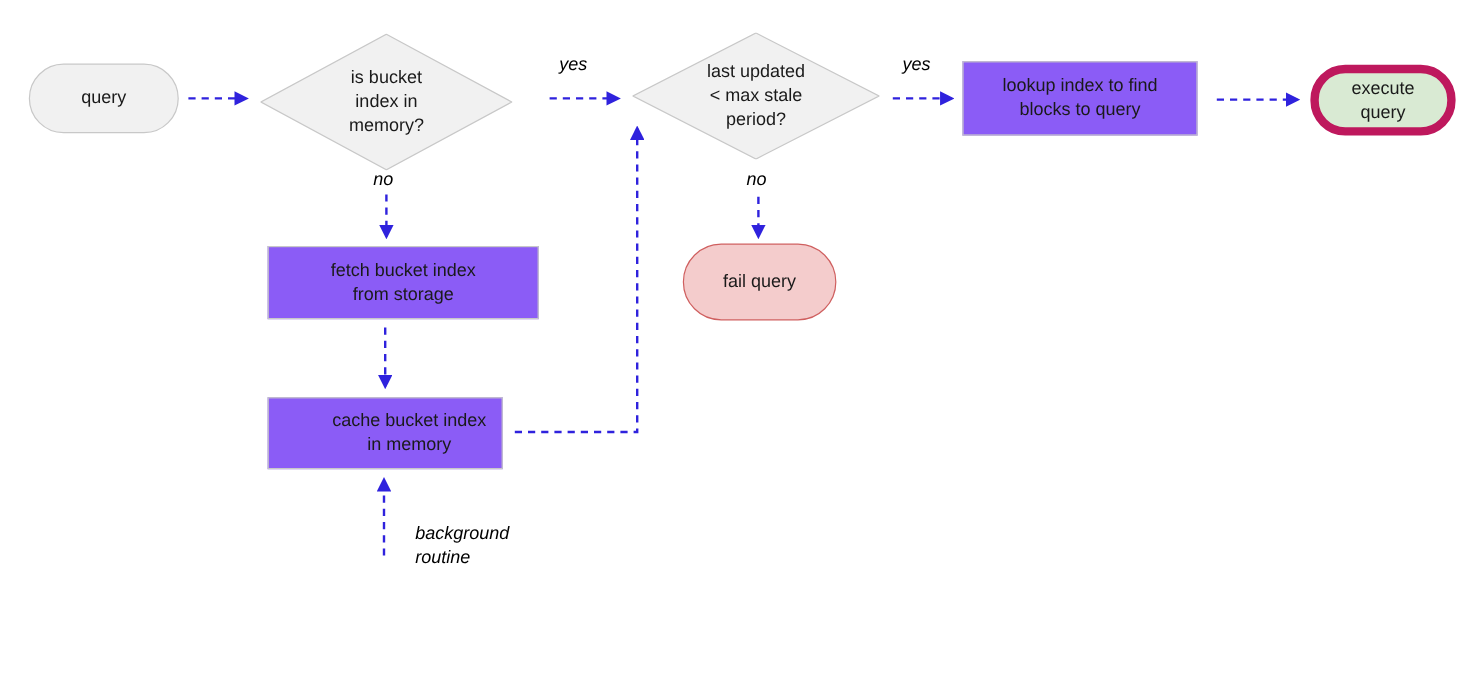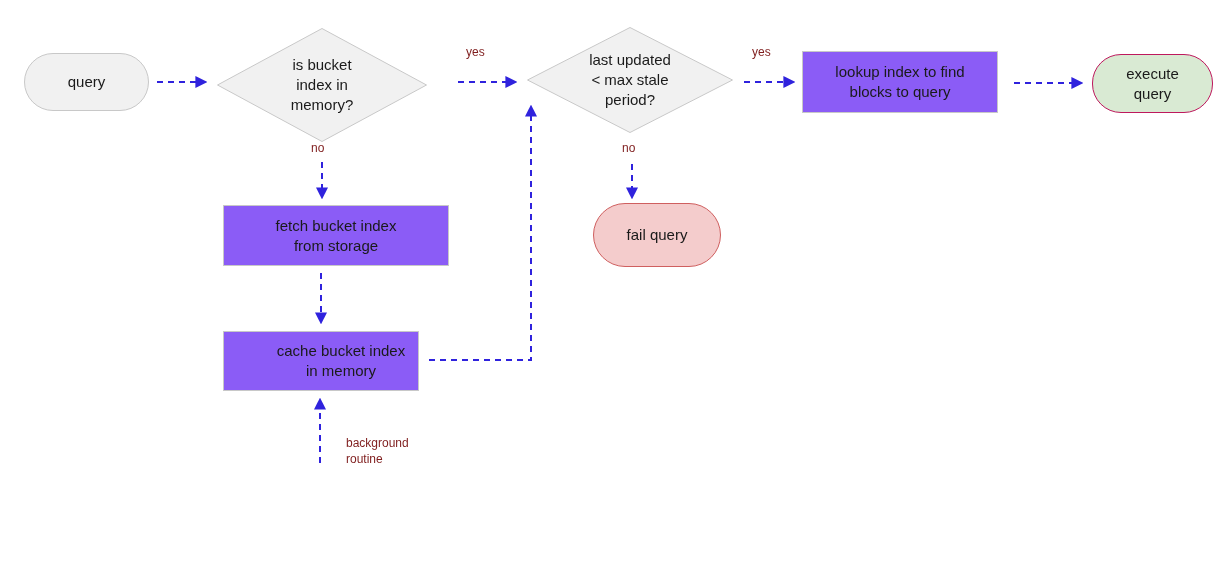--- a/index.html
+++ b/index.html
@@ -37,21 +37,21 @@
   .rect {
     background: #8b5cf6;
     border: 1px solid #c8c8c8;
   }
   .capsule-gray {
     background: #f1f1f1;
     border: 1px solid #c8c8c8;
   }
   .capsule-green {
     background: #d9ead3;
-    border: 1px solid #be185d;
+    border: 7px solid #be185d;
   }
   .capsule-red {
     background: #f4cccc;
     border: 1px solid #cf5f5f;
   }
   .diamond {
     background: transparent;
   }
   .diamond svg {
     position: absolute;
@@ -60,22 +60,23 @@
   }
   .diamond .node-label {
     position: relative;
     z-index: 1;
   }
   .node-label {
     white-space: pre-line;
   }
   .edge-label {
     position: absolute;
-    font-size: 12px;
-    color: #7f1d1d;
+    font-size: 15px;
+    font-style: italic;
+    color: #000000;
     line-height: 1.35;
     white-space: pre-line;
   }
   .shape-gray-poly {
     fill: #f1f1f1;
     stroke: #c8c8c8;
     stroke-width: 1;
   }
   .edge-line {
     stroke: #2f22dd;
@@ -141,21 +142,21 @@
   <div class="node rect" style="left:223px; top:205px; width:226px; height:61px;">
     <div class="node-label">fetch bucket index
 from storage</div>
   </div>
 
   <div class="node rect" style="left:223px; top:331px; width:196px; height:60px;padding-left:40px;">
     <div class="node-label">cache bucket index
 in memory</div>
   </div>
 
-  <div class="node capsule-red" style="left:593px; top:203px; width:128px; height:64px; border-radius:32px;">
+  <div class="node capsule-red" style="left:569px; top:203px; width:128px; height:64px; border-radius:32px;">
     <div class="node-label">fail query</div>
   </div>
 
 
   <div class="edge-label" style="left:466px; top:44px;">yes</div>
   <div class="edge-label" style="left:752px; top:44px;">yes</div>
   <div class="edge-label" style="left:311px; top:140px;">no</div>
   <div class="edge-label" style="left:622px; top:140px;">no</div>
   <div class="edge-label" style="left:346px; top:411px;margin-top:24px;">background
 routine</div>

